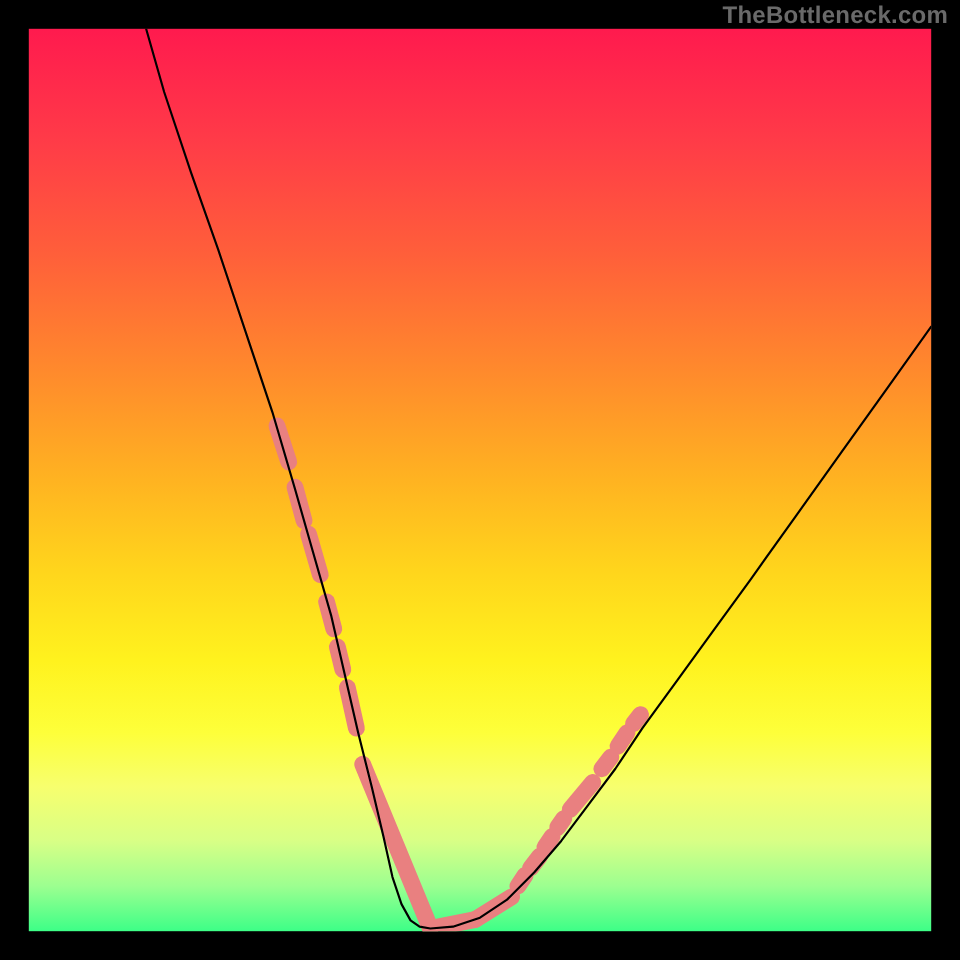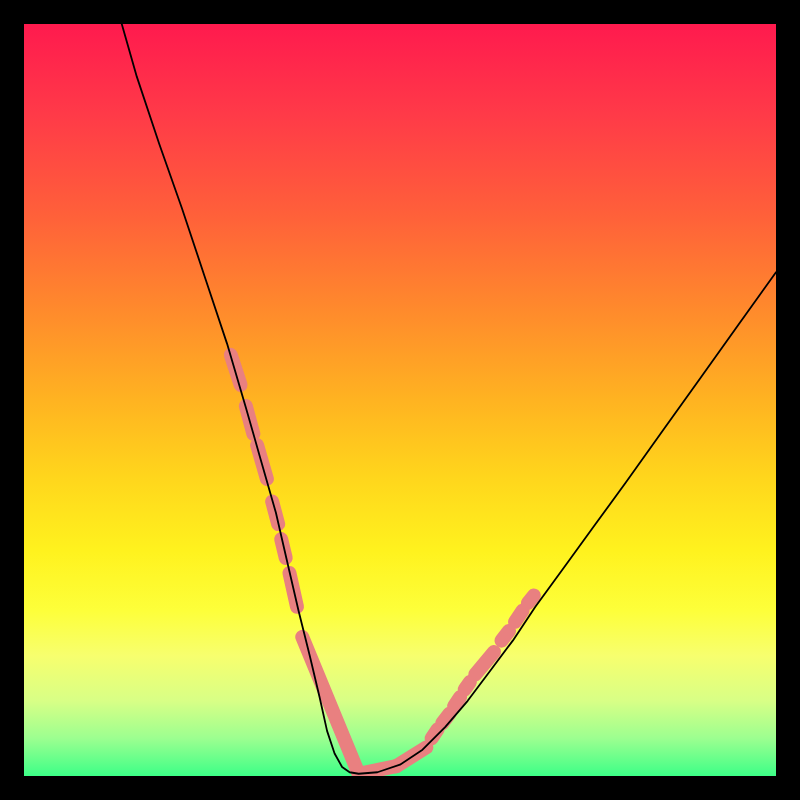--- a/index.html
+++ b/index.html
@@ -54,20 +54,21 @@
     top: 0;
     width: 752px;
     height: 752px;
     pointer-events: none;
   }
 </style>
 </head>
 <body>
 
 <div class="frame">
+  <div class="watermark">TheBottleneck.com</div>
   <div class="plot">
     <svg class="overlay" viewBox="0 0 752 752" preserveAspectRatio="none">
       <g id="marker-group">
           <path d="M206.80 330.88 L216.58 360.96" fill="none" stroke="#e98080" stroke-width="14" stroke-linecap="round"></path>
           <path d="M221.84 382.02 L229.36 409.84" fill="none" stroke="#e98080" stroke-width="14" stroke-linecap="round"></path>
           <path d="M233.12 421.12 L242.90 454.96" fill="none" stroke="#e98080" stroke-width="14" stroke-linecap="round"></path>
           <path d="M248.16 477.52 L254.18 500.08" fill="none" stroke="#e98080" stroke-width="14" stroke-linecap="round"></path>
           <path d="M257.18 515.12 L261.70 533.92" fill="none" stroke="#e98080" stroke-width="14" stroke-linecap="round"></path>
           <path d="M265.46 548.96 L272.98 582.80" fill="none" stroke="#e98080" stroke-width="14" stroke-linecap="round"></path>
           <path d="M278.24 612.88 L334.64 749.74" fill="none" stroke="#e98080" stroke-width="14" stroke-linecap="round"></path>

